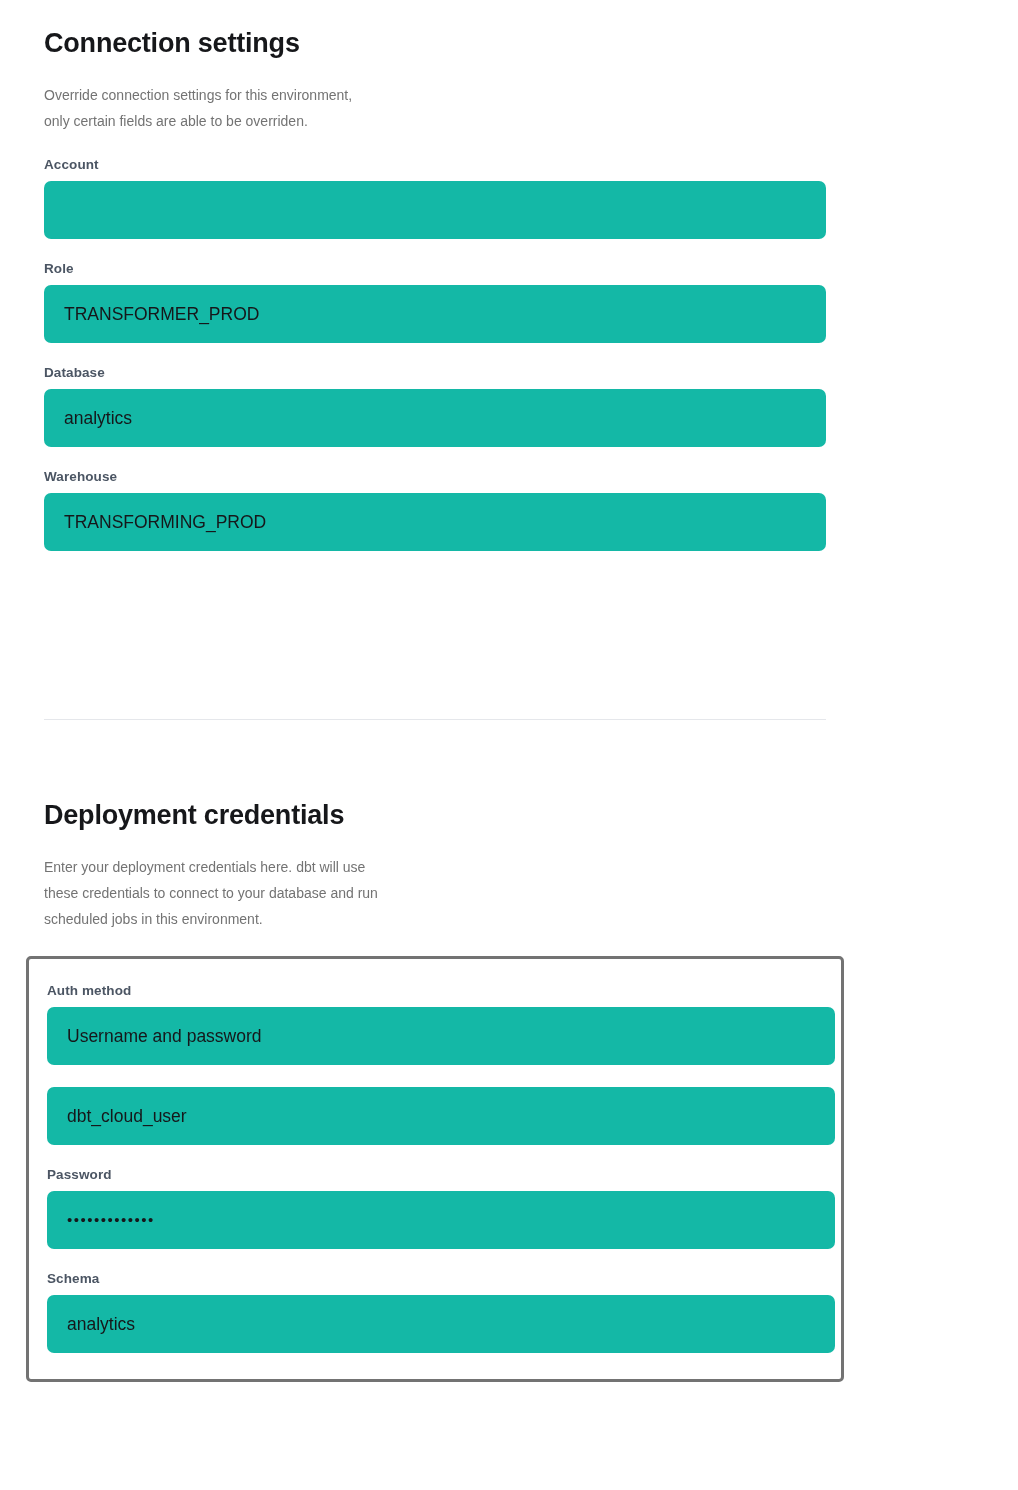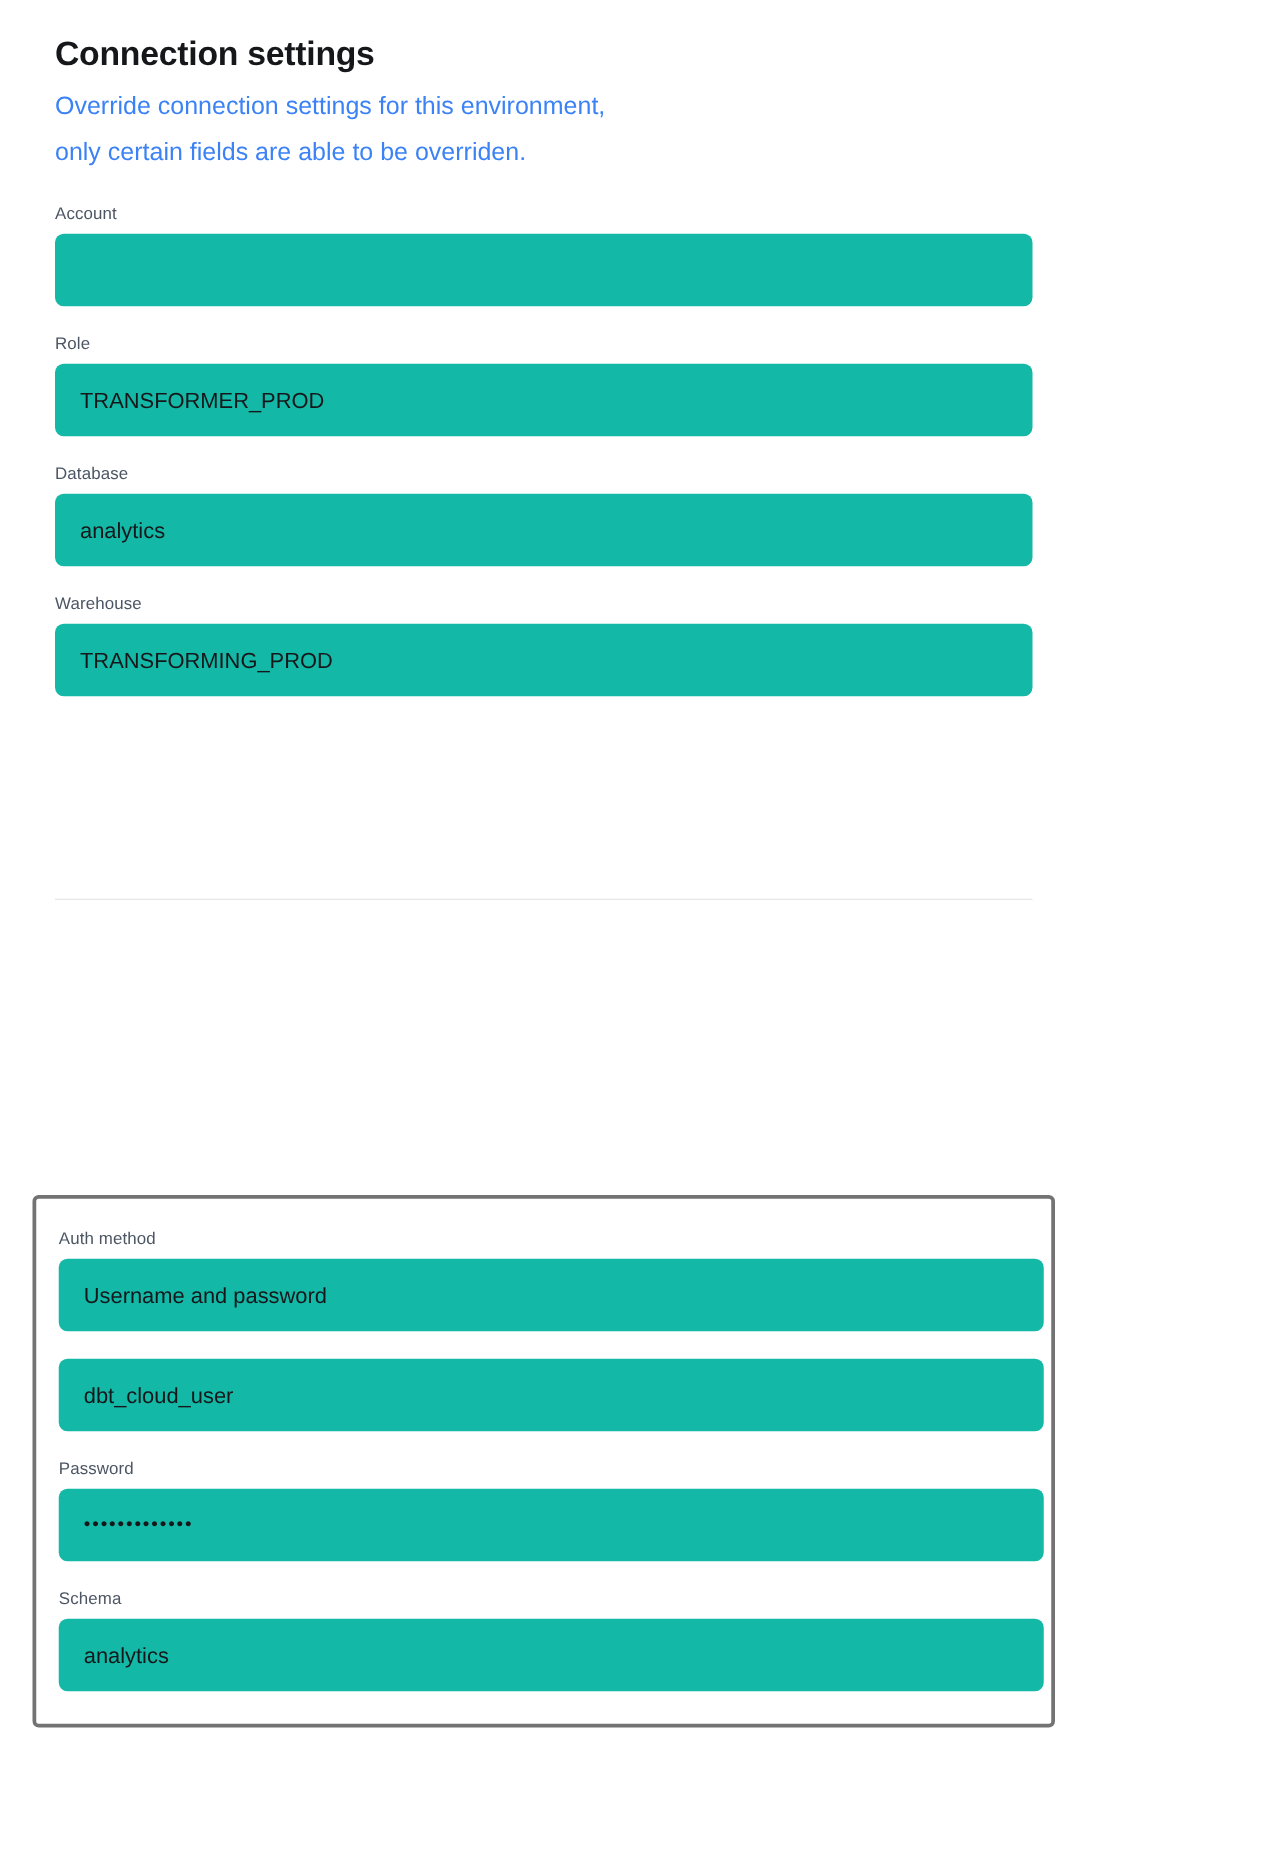--- a/index.html
+++ b/index.html
@@ -24,32 +24,32 @@
     padding: 0 44px;
   }
   .section-title {
     font-size: 27px;
     font-weight: bold;
     color: #16171a;
     letter-spacing: -0.2px;
     margin: 0;
   }
   .section-desc {
-    font-size: 20px;
+    font-size: 14px;
     line-height: 1.85;
-    color: #3b82f6;
-    margin: 8px 0 0 0;
+    color: #737373;
+    margin: 24px 0 0 0;
     font-weight: 400;
   }
   .field {
     margin-top: 22px;
   }
   .field-label {
     font-size: 13.5px;
-    font-weight: normal;
+    font-weight: bold;
     color: #4b5563;
     margin-bottom: 9px;
     letter-spacing: 0.1px;
   }
   .field-input {
     background: #14b8a6;
     border: none;
     border-radius: 7px;
     height: 58px;
     line-height: 58px;
@@ -137,20 +137,28 @@
     </div>
 
     <div class="field">
       <div class="field-label">Warehouse</div>
       <div class="field-input">TRANSFORMING_PROD</div>
     </div>
   </div>
 
   <div id="rule-1" class="divider"></div>
 
+  <div id="bottom-block" class="section">
+    <h1 class="section-title">Deployment credentials</h1>
+    <p class="section-desc">
+      <span>Enter your deployment credentials here. dbt will use</span><br>
+      <span>these credentials to connect to your database and run</span><br>
+      <span>scheduled jobs in this environment.</span>
+    </p>
+  </div>
 
   <div id="cred-box-wrap">
     <div class="highlight-box">
 
       <div class="field">
         <div class="field-label">Auth method</div>
         <div class="field-input">Username and password</div>
       </div>
 
       <div class="field">

